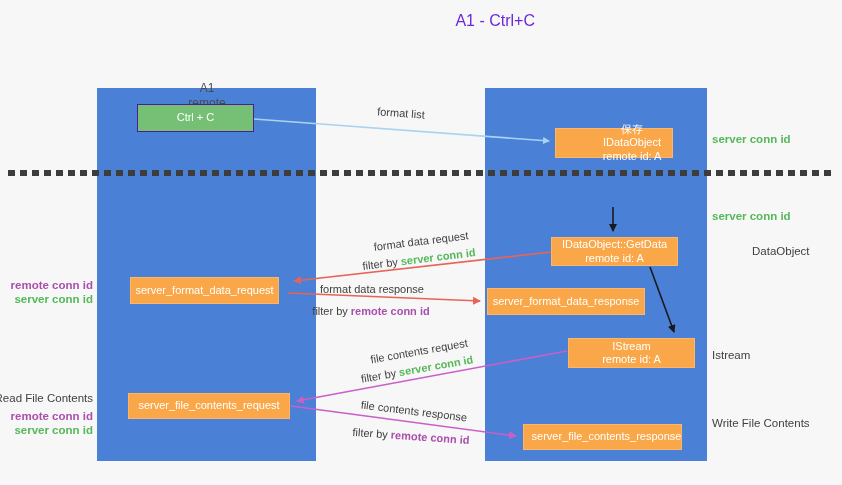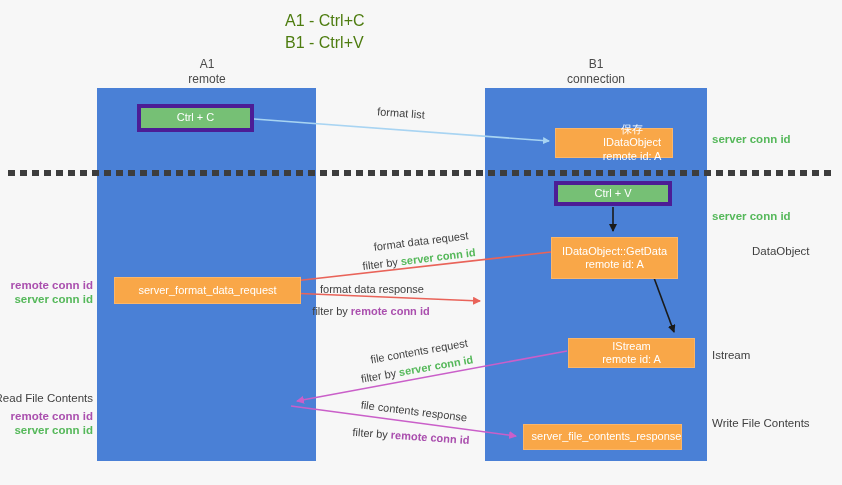--- a/index.html
+++ b/index.html
@@ -8,34 +8,35 @@
   .canvas {
     position: relative;
     width: 842px;
     height: 485px;
     background: #f7f7f7;
     overflow: hidden;
   }
   .title {
     position: absolute;
     left: 285px; top: 10px; width: 250px;
-    text-align: left;
+    text-align: right;
     font-size: 16px;
     line-height: 1.35;
-    color: #4d7c0f;
+    color: #6d28d9;
     z-index: 3;
   }
   .col-header {
     position: absolute;
     width: 140px;
     text-align: center;
     font-size: 12px;
     line-height: 1.25;
     color: #4a4a4a;
     z-index: 3;
+    margin-top: 24px;
   }
   .column {
     position: absolute;
     background: #4a80d6;
     z-index: 1;
   }
   .dotted-line {
     position: absolute;
     left: 8px; top: 170px;
     width: 827px; height: 6px;
@@ -47,21 +48,21 @@
     position: absolute;
     display: flex;
     flex-direction: column;
     align-items: center;
     justify-content: center;
     color: #ffffff;
     text-align: center;
     line-height: 1.2;
     z-index: 3;
   }
-  .node.green  { background: #76c075; border: 4px solid #4c1d95; font-size: 11px; }
+  .node.green  { background: #76c075; border: 1px solid #4c1d95; font-size: 11px; }
   .node.orange { background: #f9a748; border: 1px solid #fbb669; font-size: 11px; }
   .node .l1, .node .l2 { display: block; }
   .side-label {
     position: absolute;
     font-size: 11.5px;
     color: #3f3f3f;
     white-space: nowrap;
     z-index: 3;
   }
   .side-label.right-col { left: 712px; }
@@ -78,30 +79,25 @@
   }
   .edge-label .sep { display: inline-block; width: 3px; }
 </style>
 </head>
 <body>
 
 <div class="canvas">
 
   <div class="title">
     <div>A1 - Ctrl+C</div>
-    <div>B1 - Ctrl+V</div>
   </div>
 
   <div class="col-header" style="left:137px; top:57px;">
     <div>A1</div>
     <div>remote</div>
-  </div>
-  <div class="col-header" style="left:526px; top:57px;">
-    <div>B1</div>
-    <div>connection</div>
   </div>
 
   <div class="column" style="left:97px; top:88px; width:219px; height:373px;"></div>
   <div class="column" style="left:485px; top:88px; width:222px; height:373px;"></div>
 
   <div class="dotted-line"></div>
 
   <svg class="arrows" width="842" height="485">
     <defs>
       <marker id="m-blue" markerWidth="8" markerHeight="8" refX="6" refY="3.5" orient="auto" markerUnits="userSpaceOnUse">
@@ -128,39 +124,42 @@
 
   <div class="node green" style="left:137px; top:104px; width:117px; height:28px;">
     <span>Ctrl + C</span>
   </div>
 
   <div class="node orange" style="left:555px; top:128px; width:118px; height:30px;padding-left:36px;">
     <span class="l1">保存IDataObject</span>
     <span class="l2">remote id: A</span>
   </div>
 
-  <div class="node green" style="left:554px; top:181px; width:118px; height:25px;">
-    <span>Ctrl + V</span>
-  </div>
 
-  <div class="node orange" style="left:551px; top:237px; width:127px; height:42px;">
+  <div class="node orange" style="left:551px; top:237px; width:127px; height:29px;">
     <span class="l1">IDataObject::GetData</span>
     <span class="l2">remote id: A</span>
   </div>
 
-  <div class="node orange" style="left:114px; top:277px; width:187px; height:27px;">
+  <div class="node orange" style="left:130px; top:277px; width:149px; height:27px;">
     <span>server_format_data_request</span>
   </div>
 
+  <div class="node orange" style="left:487px; top:288px; width:158px; height:27px;">
+    <span>server_format_data_response</span>
+  </div>
 
   <div class="node orange" style="left:568px; top:338px; width:127px; height:30px;">
     <span class="l1">IStream</span>
     <span class="l2">remote id: A</span>
   </div>
 
+  <div class="node orange" style="left:128px; top:393px; width:162px; height:26px;">
+    <span>server_file_contents_request</span>
+  </div>
 
   <div class="node orange" style="left:523px; top:424px; width:159px; height:26px;padding-left:8px;">
     <span>server_file_contents_response</span>
   </div>
 
   <div class="edge-label" style="left:401px; top:113px; transform: translate(-50%,-50%) rotate(4deg);">format list</div>
 
   <div class="edge-label" style="left:421px; top:241px; transform: translate(-50%,-50%) rotate(-7deg);">format data request</div>
   <div class="edge-label" style="left:419px; top:259px; transform: translate(-50%,-50%) rotate(-7deg);">
     <span>filter by</span><span class="sep"></span><span class="green-text">server conn id</span>

